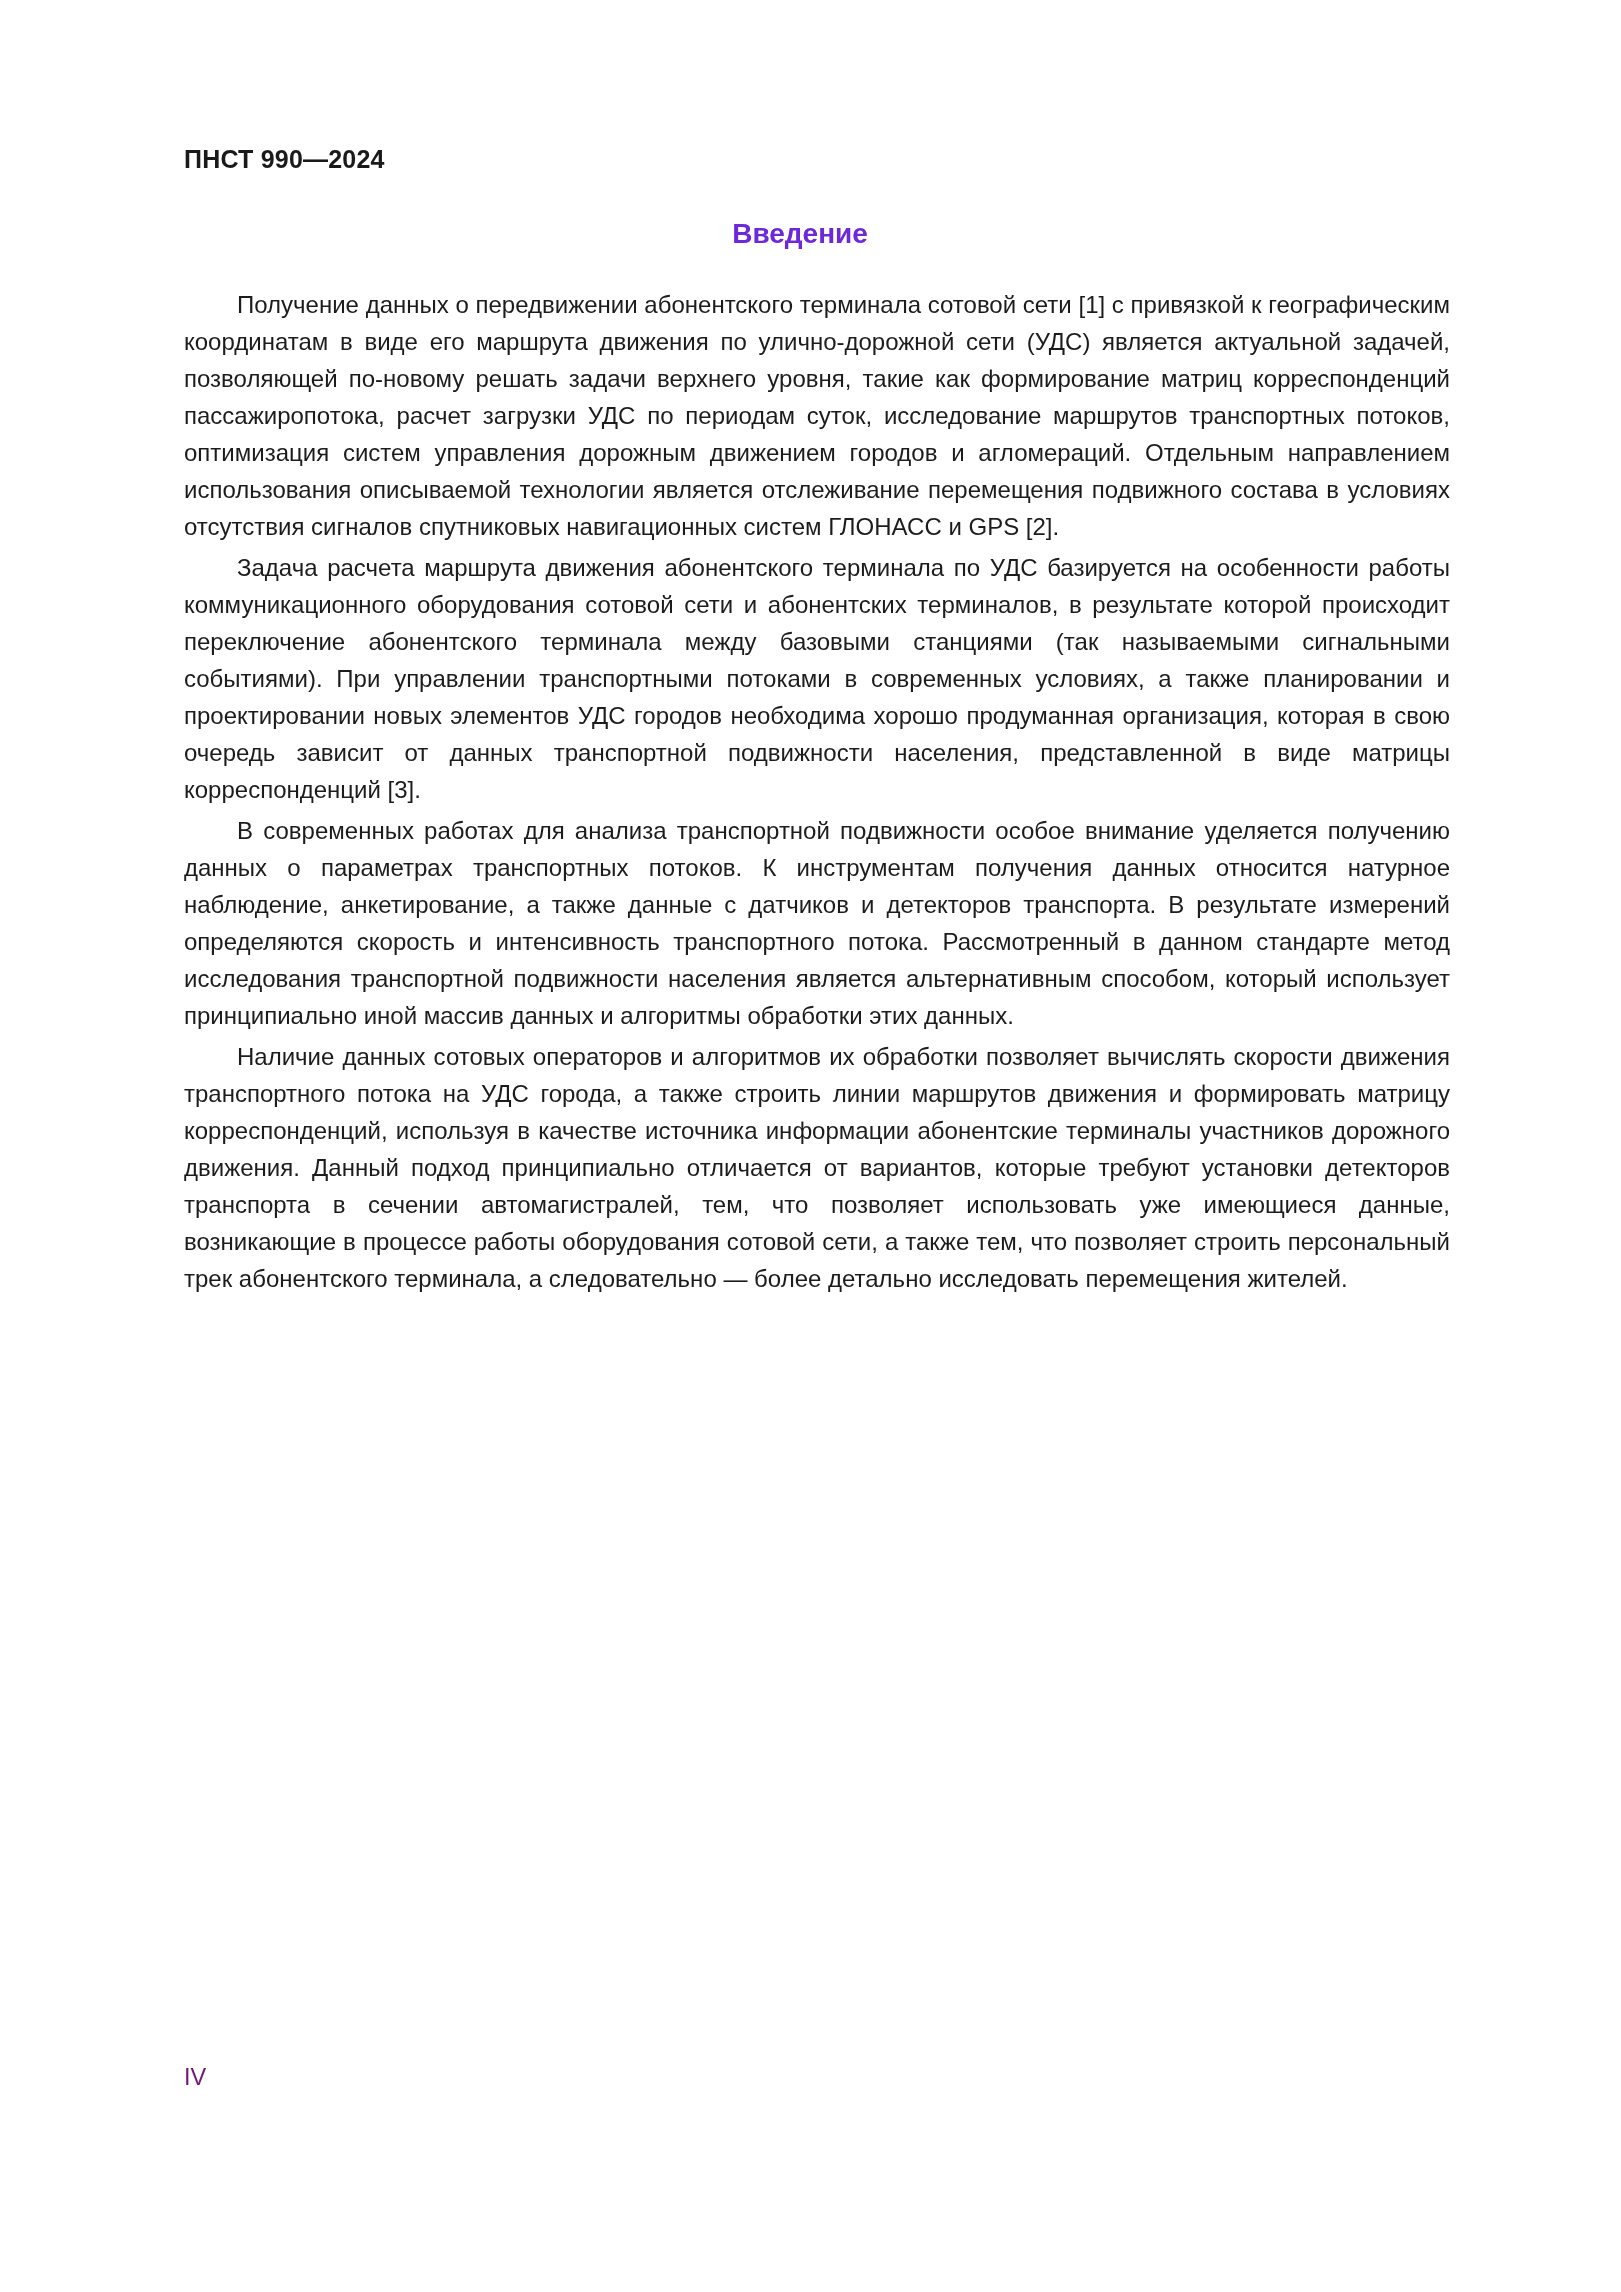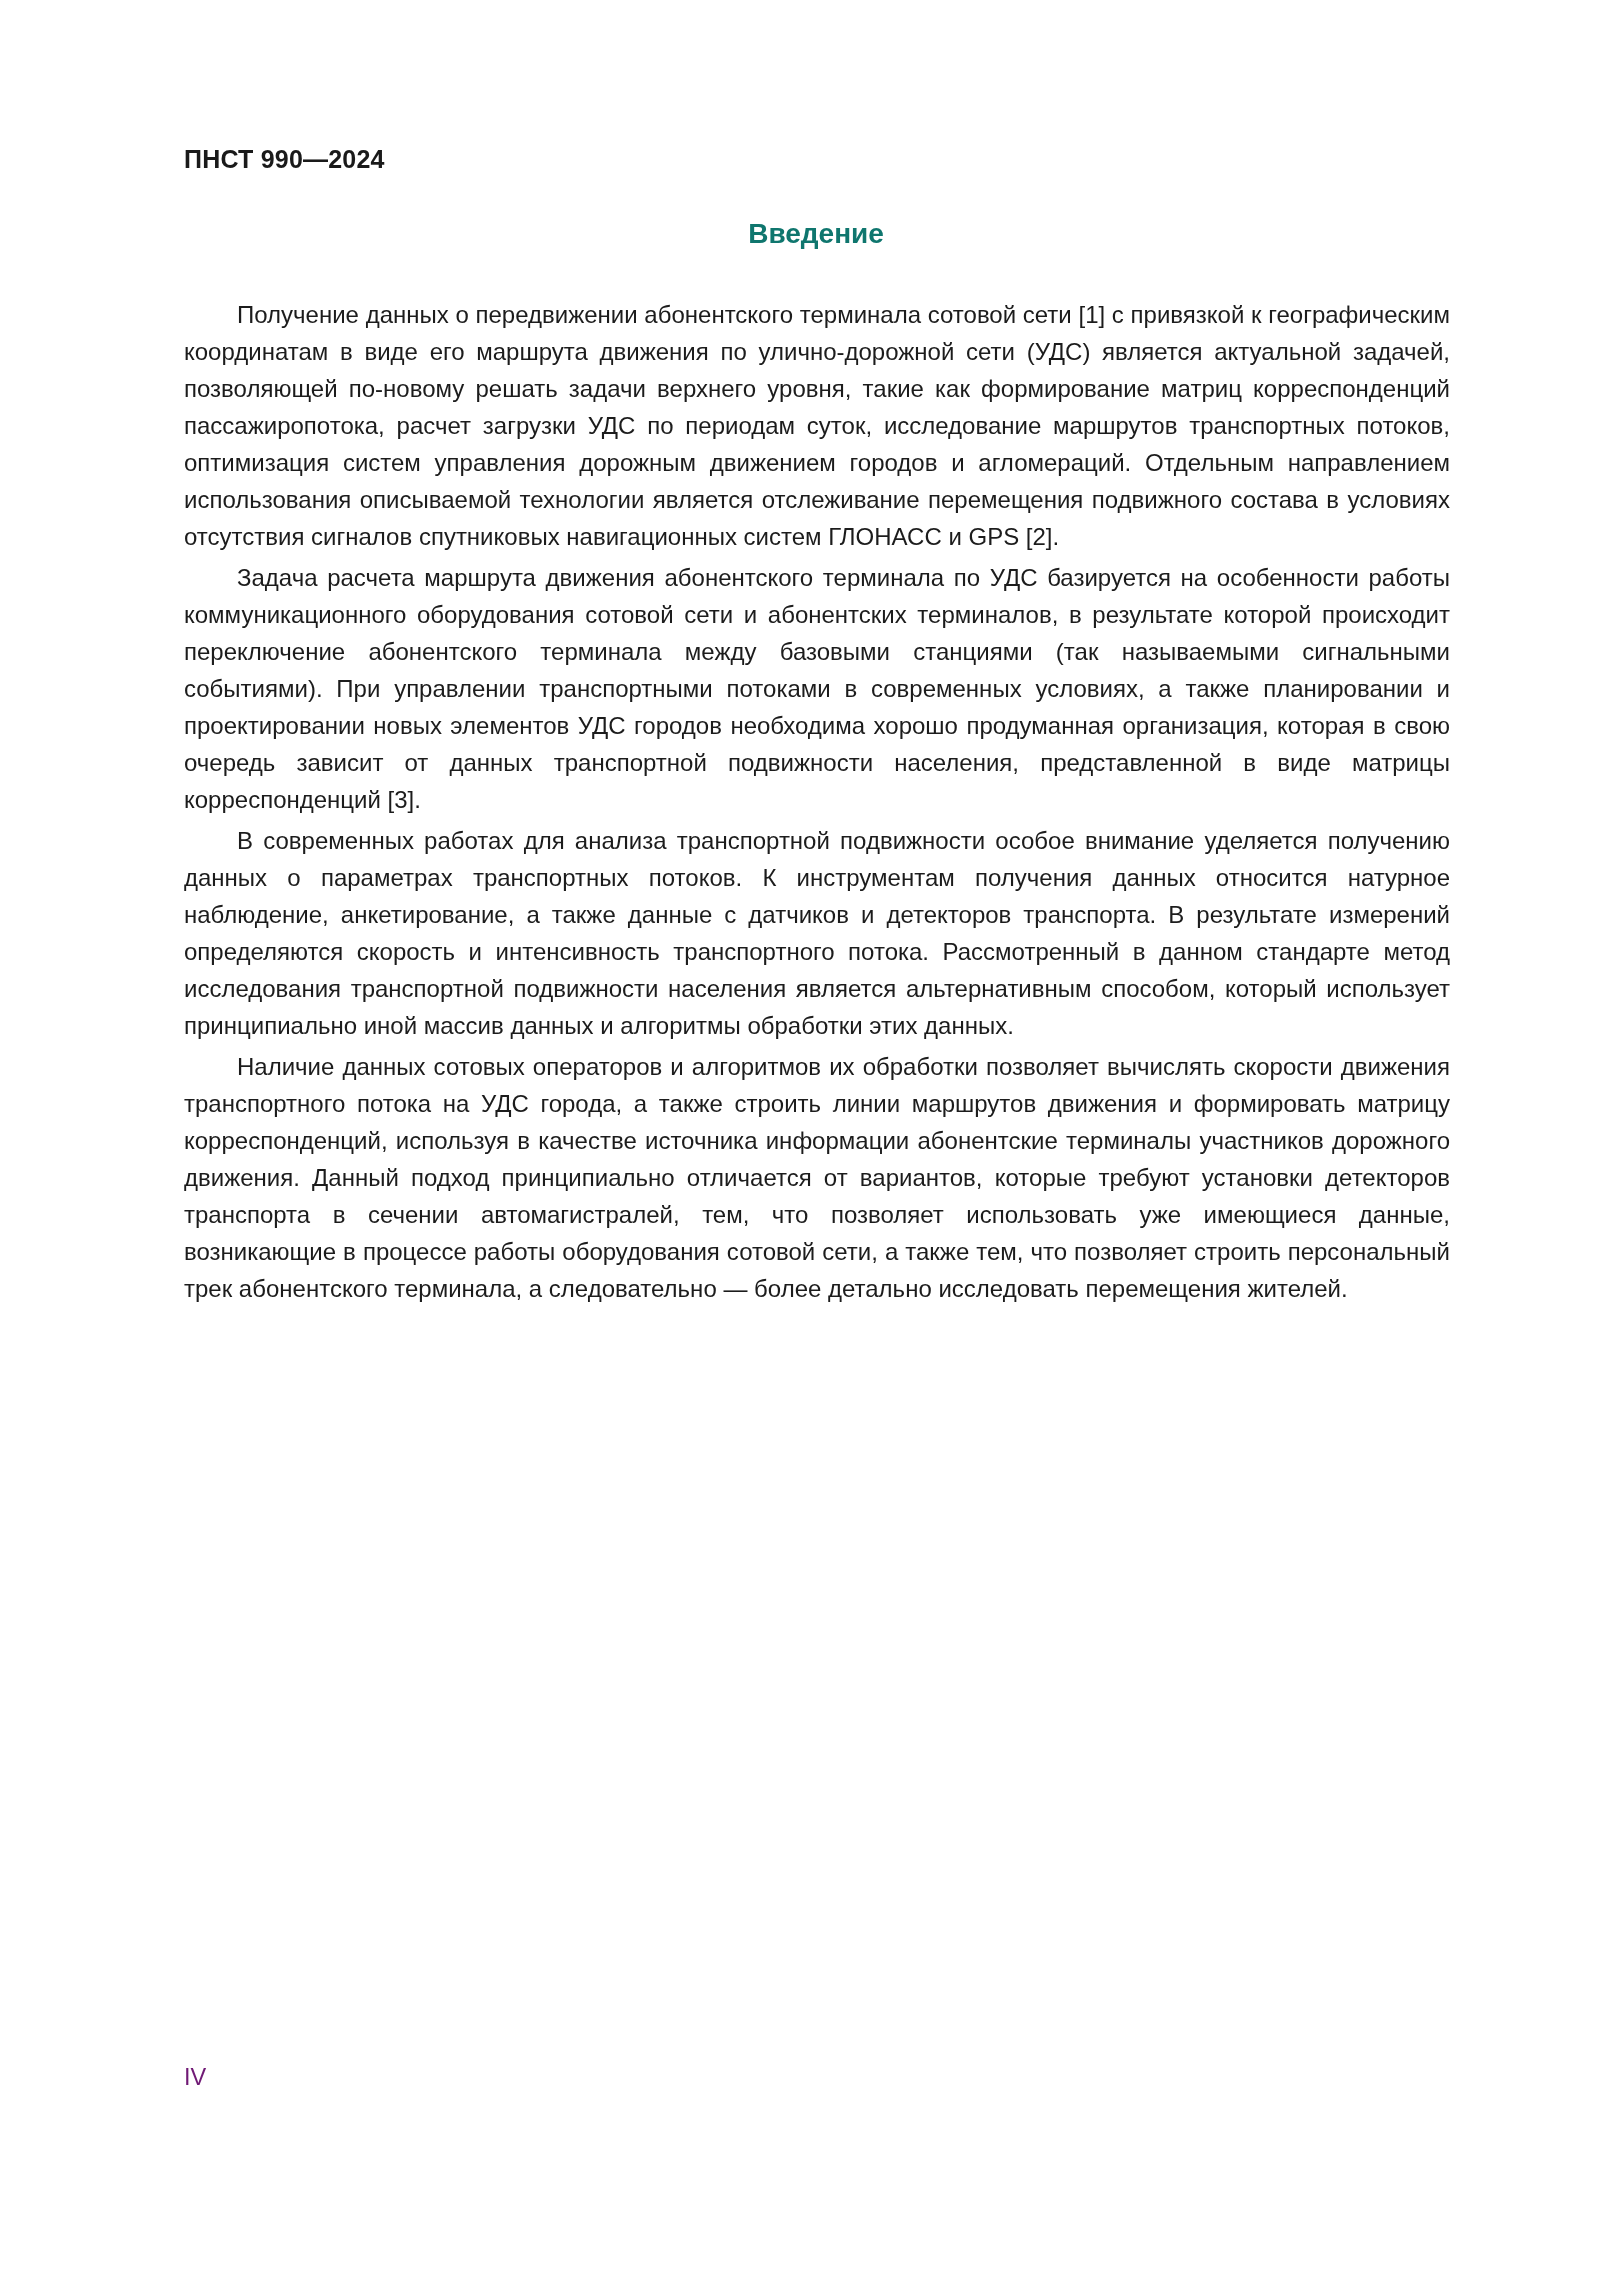--- a/index.html
+++ b/index.html
@@ -24,32 +24,32 @@
     left: 184px;
     top: 145px;
     font-size: 25px;
     font-weight: bold;
     letter-spacing: 0.2px;
     color: #1a1a1a;
     white-space: nowrap;
   }
   .doc-title {
     position: absolute;
-    left: 184px;
+    left: 168px;
     top: 218px;
     width: 1264px;
     text-align: center;
     font-size: 28px;
     font-weight: bold;
-    color: #0f766e;
+    color: #6d28d9;
   }
   .body-text {
     position: absolute;
     left: 184px;
-    top: 296px;
+    top: 286px;
     width: 1266px;
     font-size: 24px;
     line-height: 37px;
     color: #1c1c1c;
     text-align: justify;
   }
   .para {
     margin: 0;
     text-indent: 53px;
     text-align: justify;

